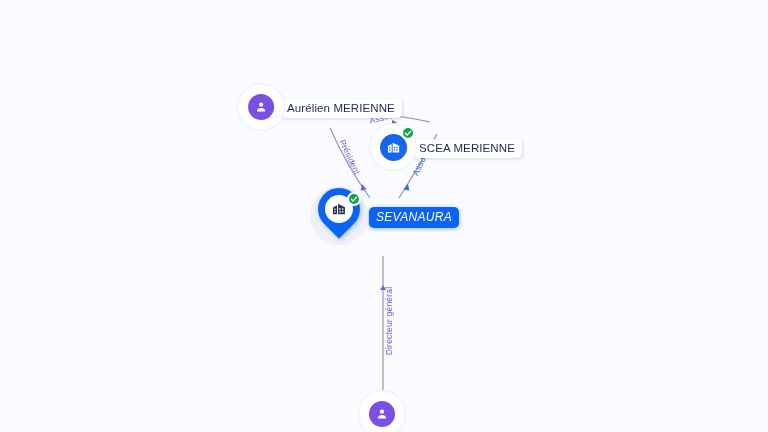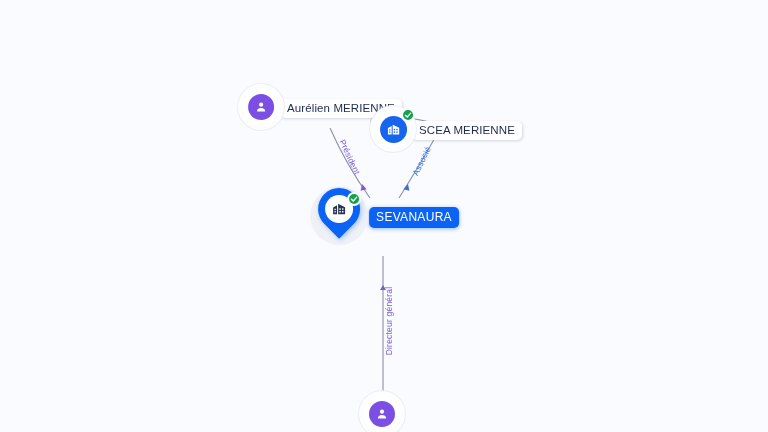--- a/index.html
+++ b/index.html
@@ -249,21 +249,21 @@
           <svg width="14" height="14" viewBox="0 0 24 24" fill="#ffffff">
             <circle cx="12" cy="8" r="3.6"></circle>
             <path d="M5 19.5c0-3.6 3.2-5.6 7-5.6s7 2 7 5.6z"></path>
           </svg>
         </div>
       </div>
     </div>
     <div class="node-label">Aurélien MERIENNE</div>
   </div>
 
-  <div class="node" style="left:448px; top:110px;">
+  <div class="node" style="left:448px; top:128px;">
     <div class="node-halo">
       <div class="company-disc">
         <div class="company-inner">
           <svg width="15" height="15" viewBox="0 0 24 24" fill="#ffffff">
             <path d="M3 20V9.6l6-3.4V20z"></path>
             <path d="M10.6 20V4.2L21 9.2V20z"></path>
             <rect x="12.4" y="11" width="2.2" height="2.2" fill="#1565ef"></rect>
             <rect x="16.4" y="11" width="2.2" height="2.2" fill="#1565ef"></rect>
             <rect x="12.4" y="15" width="2.2" height="2.2" fill="#1565ef"></rect>
             <rect x="16.4" y="15" width="2.2" height="2.2" fill="#1565ef"></rect>
@@ -274,21 +274,21 @@
       </div>
       <div class="badge-verified">
         <svg width="8" height="8" viewBox="0 0 24 24" fill="none" stroke="#ffffff" stroke-width="4" stroke-linecap="round" stroke-linejoin="round">
           <path d="M4 12.5 L9.5 18 L20 6.5"></path>
         </svg>
       </div>
     </div>
     <div class="node-label">SCEA MERIENNE</div>
   </div>
 
-  <div class="node" style="left:384px; top:186px;">
+  <div class="node" style="left:384px; top:186px;font-style:italic;">
     <div class="pin-wrap">
       <div class="pin-aura"></div>
       <div class="pin-shape"></div>
       <div class="pin-hole">
         <svg width="16" height="16" viewBox="0 0 24 24" fill="#2a3550">
           <path d="M3 20V9.6l6-3.4V20z"></path>
           <path d="M10.6 20V4.2L21 9.2V20z"></path>
           <rect x="12.4" y="11" width="2.2" height="2.2" fill="#ffffff"></rect>
           <rect x="16.4" y="11" width="2.2" height="2.2" fill="#ffffff"></rect>
           <rect x="12.4" y="15" width="2.2" height="2.2" fill="#ffffff"></rect>

